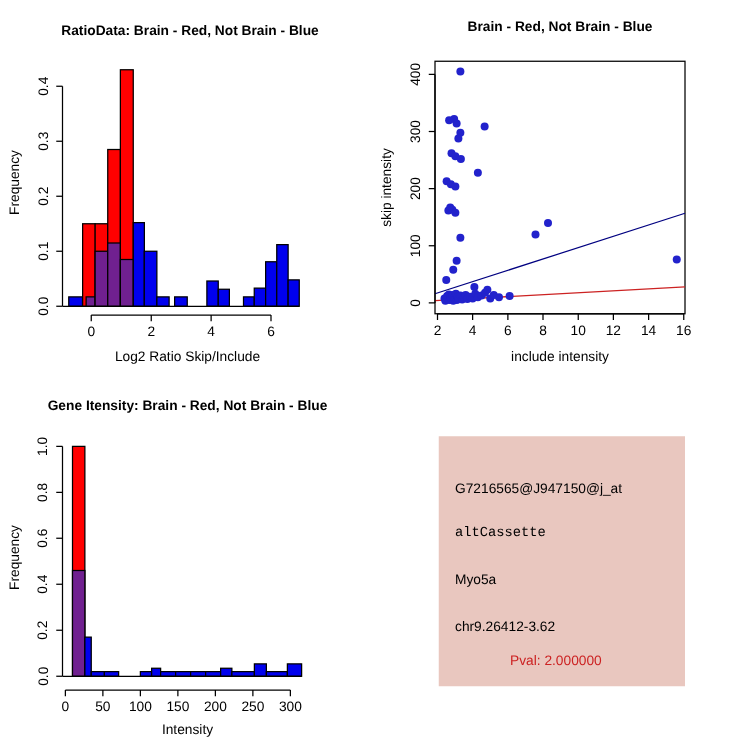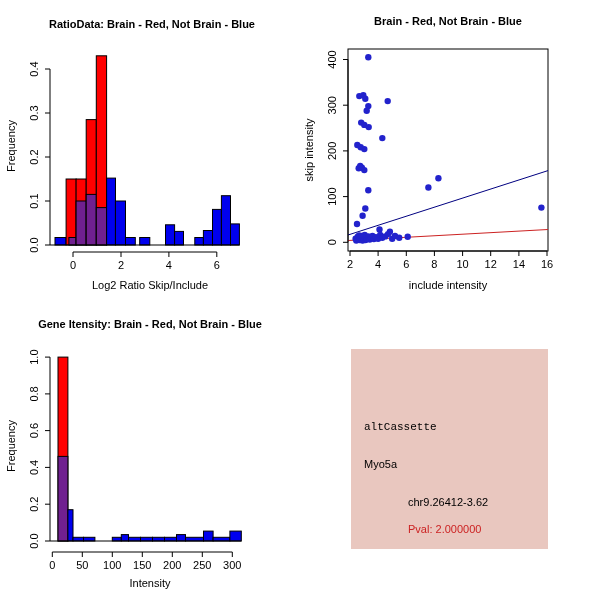--- a/index.html
+++ b/index.html
@@ -206,18 +206,19 @@
       <line x1="50" y1="93.9" x2="45" y2="93.9" stroke="#000" stroke-width="1"></line>
       <text x="38" y="93.9" text-anchor="middle" class="tick-label" transform="rotate(-90 38 93.9)">0.8</text>
       <line x1="50" y1="57.1" x2="45" y2="57.1" stroke="#000" stroke-width="1"></line>
       <text x="38" y="57.1" text-anchor="middle" class="tick-label" transform="rotate(-90 38 57.1)">1.0</text>
       <text x="150" y="28" text-anchor="middle" class="plot-title">Gene Itensity: Brain - Red, Not Brain - Blue</text>
       <text x="150" y="287" text-anchor="middle" class="axis-label">Intensity</text>
       <text x="15" y="146" text-anchor="middle" class="axis-label" transform="rotate(-90 15 146)">Frequency</text>
     </svg>
 
   <div id="info-box" style="background: rgb(233, 199, 191);">
+    <div class="info-line il-0" style="color: rgb(0, 0, 0);">G7216565@J947150@j_at</div>
     <div class="info-line il-1" style="color: rgb(0, 0, 0);">altCassette</div>
     <div class="info-line il-2" style="color: rgb(0, 0, 0);">Myo5a</div>
-    <div class="info-line il-3" style="color: rgb(0, 0, 0); margin-left: 44px;">chr9.26412-3.62</div>
+    <div class="info-line il-3" style="color: rgb(0, 0, 0);">chr9.26412-3.62</div>
     <div class="info-line il-4" style="color: rgb(204, 34, 34); margin-left: 44px;">Pval: 2.000000</div>
   </div>
 </div>
 
 </body></html>

